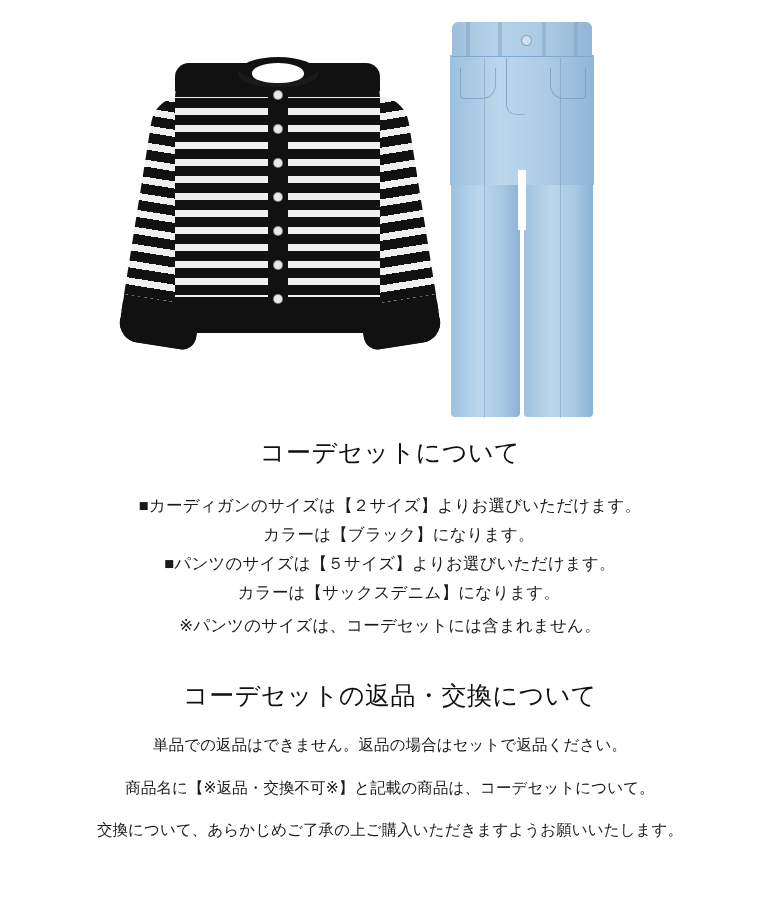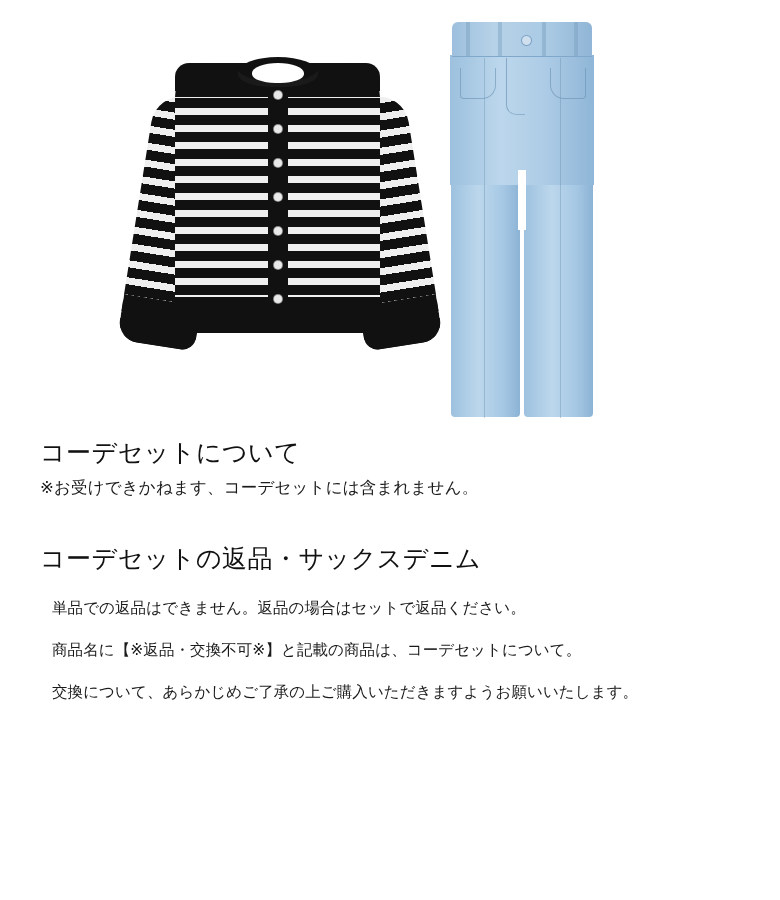--- a/index.html
+++ b/index.html
@@ -11,20 +11,21 @@
     height: 900px;
     background: #ffffff;
     font-family: "Liberation Sans", "DejaVu Sans", sans-serif;
     color: #1a1a1a;
     overflow: hidden;
   }
   .page {
     position: relative;
     width: 780px;
     height: 900px;
+    text-align: center;
   }
 
   
   .hero {
     position: relative;
     width: 780px;
     height: 420px;
     background: #ffffff;
   }
 
@@ -331,26 +332,36 @@
       <div class="seam" style="left:140px"></div>
     </div>
 
   </div>
 
   <div class="content">
 
     <div class="section-1">
       <h2 class="section-title">コーデセットについて</h2>
 
-
-      <p class="note">※お受けできかねます、コーデセットには含まれません。</p>
+      <ul class="bullet-list">
+        <li>
+          <span>■カーディガンのサイズは【２サイズ】よりお選びいただけます。</span>
+          <span class="sub">カラーは【ブラック】になります。</span>
+        </li>
+        <li>
+          <span>■パンツのサイズは【５サイズ】よりお選びいただけます。</span>
+          <span class="sub">カラーは【サックスデニム】になります。</span>
+        </li>
+      </ul>
+
+      <p class="note">※パンツのサイズは、コーデセットには含まれません。</p>
     </div>
 
     <div class="section-2">
-      <h2 class="section-title">コーデセットの返品・サックスデニム</h2>
+      <h2 class="section-title">コーデセットの返品・交換について</h2>
 
       <div class="para">
         <p>単品での返品はできません。返品の場合はセットで返品ください。</p>
         <p>商品名に【※返品・交換不可※】と記載の商品は、コーデセットについて。</p>
         <p>交換について、あらかじめご了承の上ご購入いただきますようお願いいたします。</p>
       </div>
     </div>
 
   </div>
 </div>

